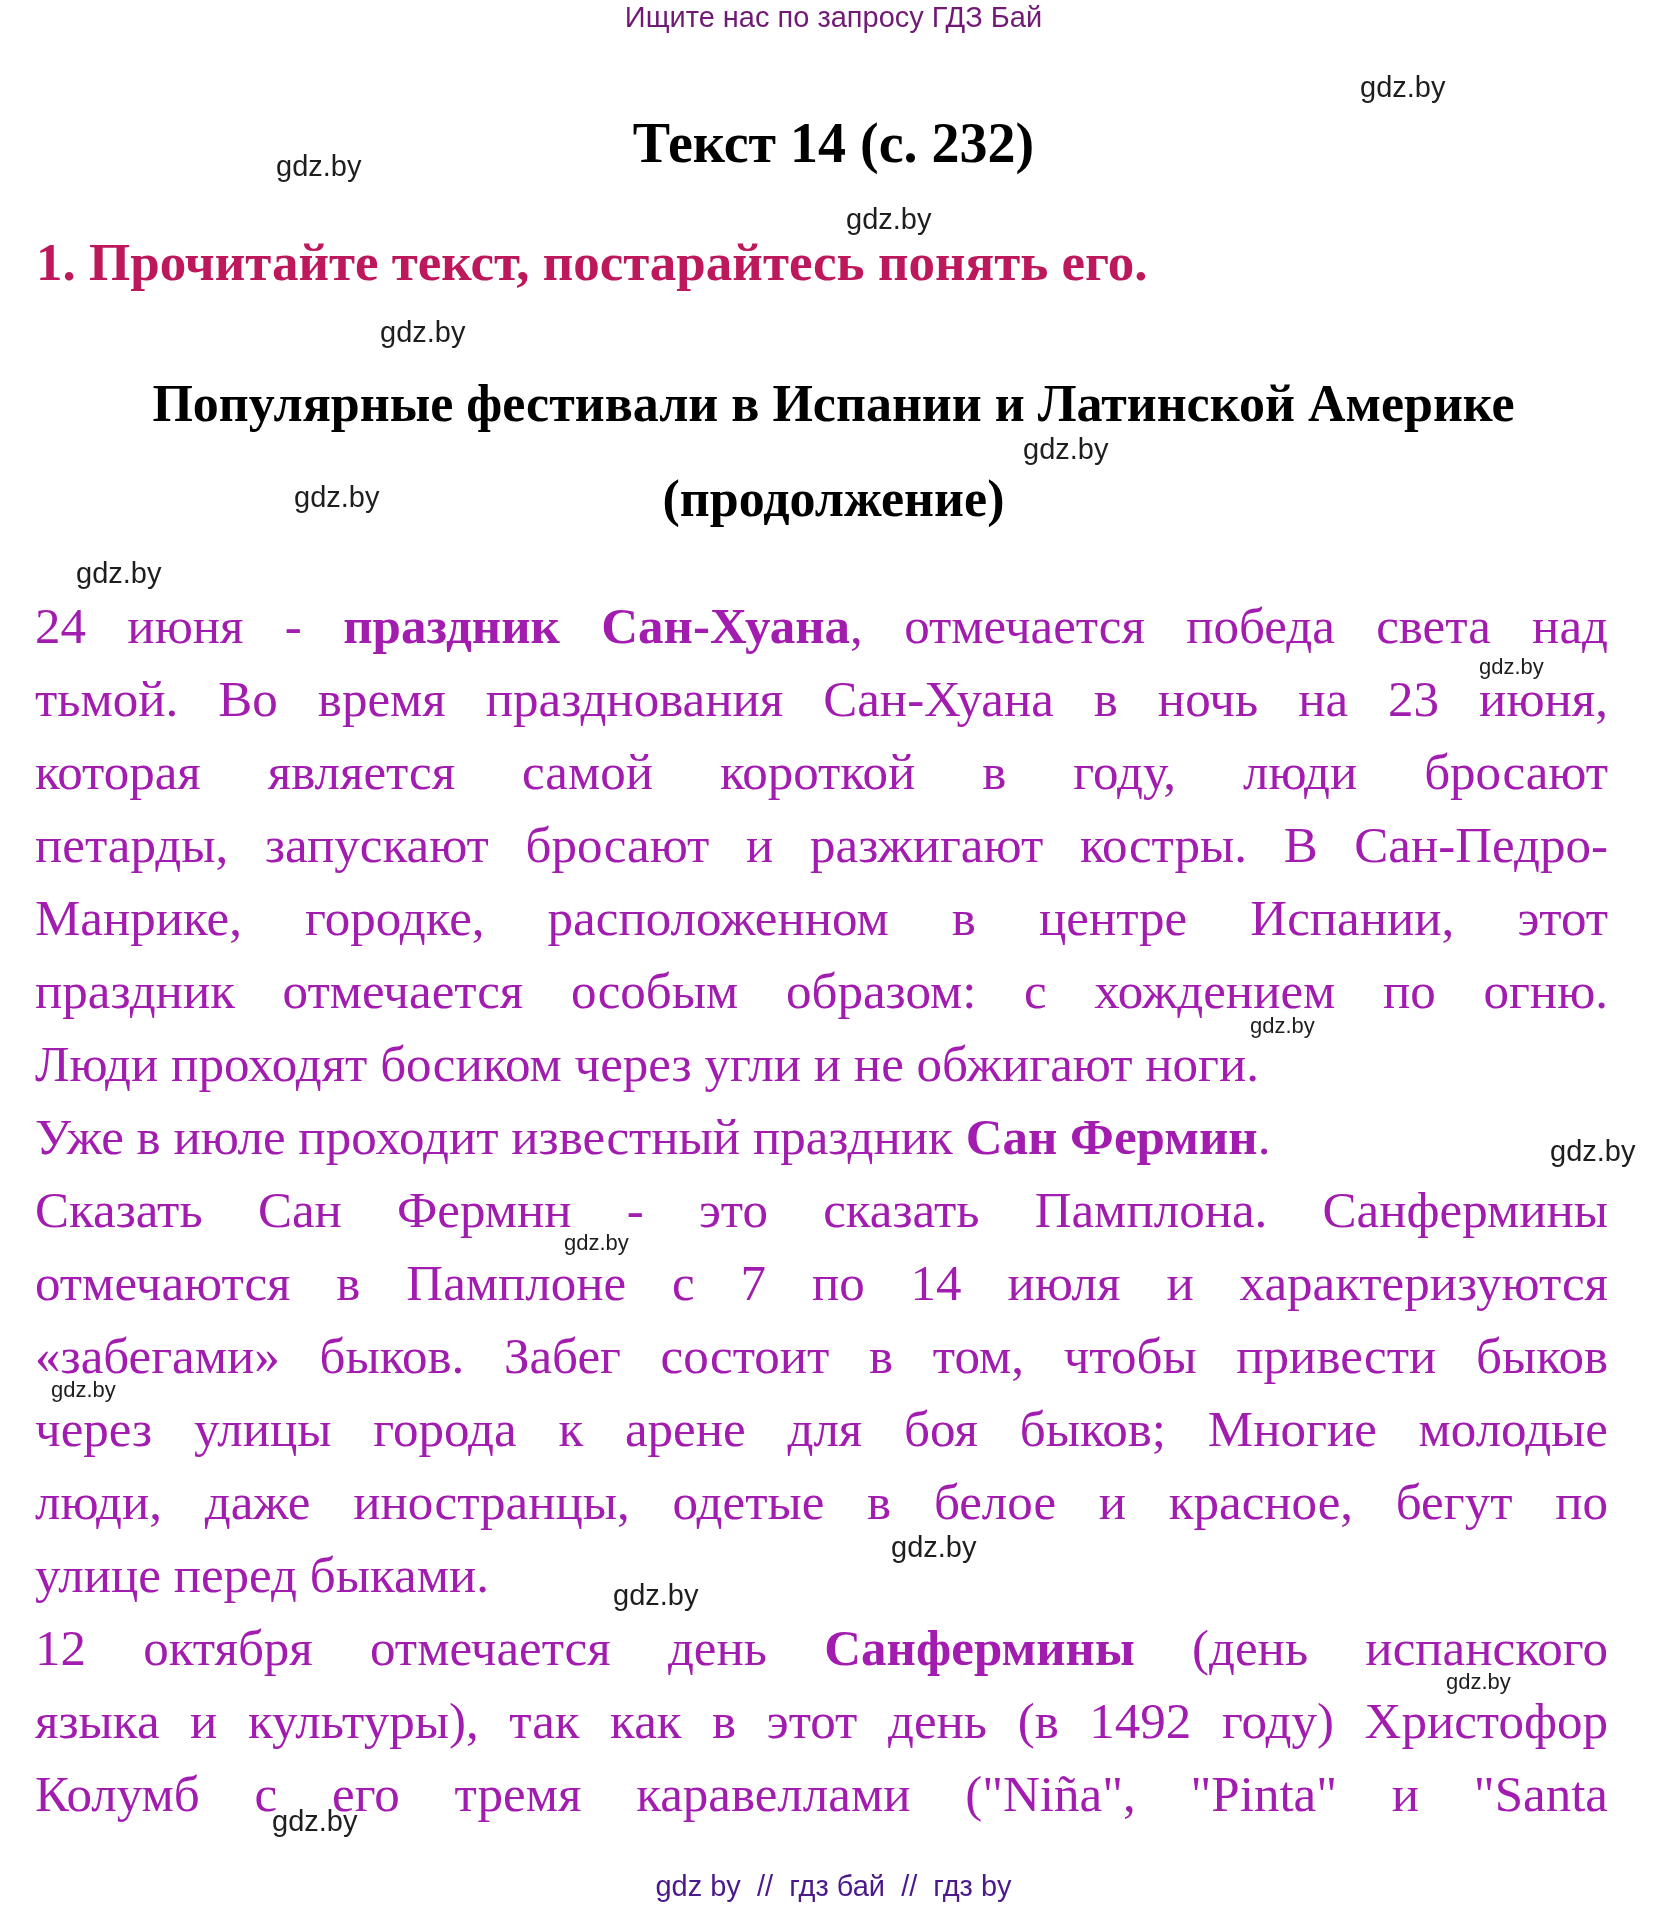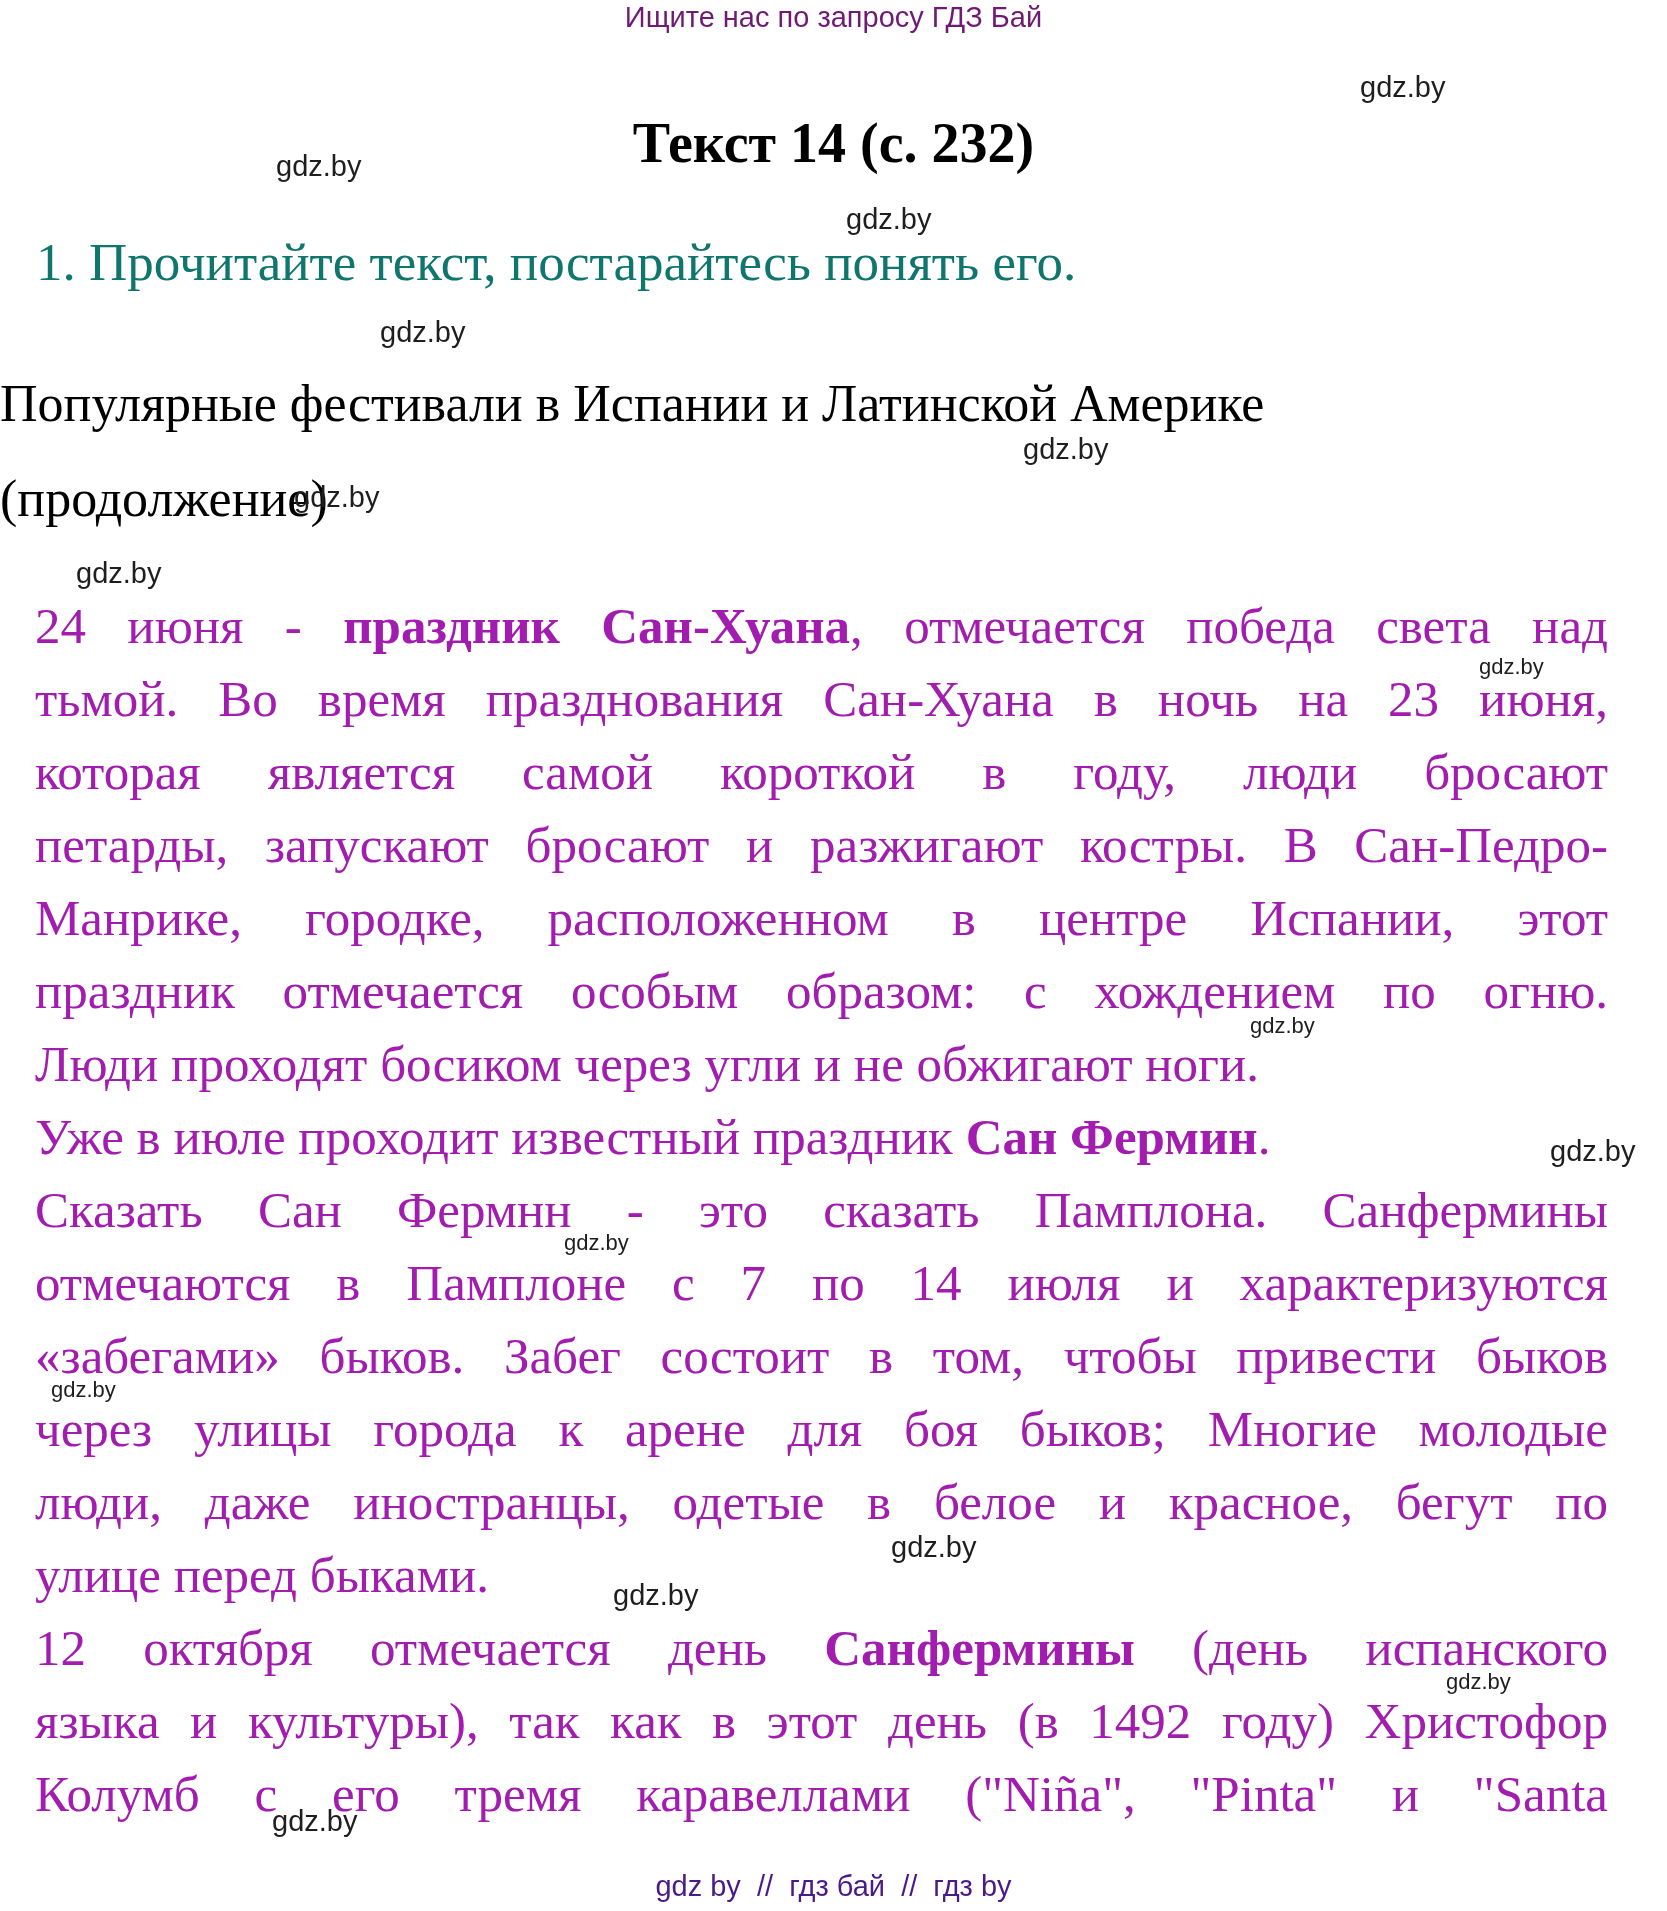--- a/index.html
+++ b/index.html
@@ -8,25 +8,25 @@
     position:absolute; top:0; left:0; width:1667px; text-align:center;
     font-family:"Liberation Sans", sans-serif; font-size:29px; line-height:34px;
     color:#701a75;
   }
   .title {
     position:absolute; top:82px; left:0; width:1667px; text-align:center;
     font-family:"Liberation Serif", serif; font-weight:bold; font-size:56px; line-height:66px; color:#000;margin-top:28px;
   }
   .task {
     position:absolute; top:230px; left:36px; width:1600px;
-    font-family:"Liberation Serif", serif; font-weight:normal; font-size:53px; line-height:64px; color:#0f766e;
+    font-family:"Liberation Serif", serif; font-weight:bold; font-size:53px; line-height:64px; color:#be185d;
   }
   .heading {
-    position:absolute; left:0; width:1667px; text-align:left;
-    font-family:"Liberation Serif", serif; font-weight:normal; font-size:52px; line-height:64px; color:#000;
+    position:absolute; left:0; width:1667px; text-align:center;
+    font-family:"Liberation Serif", serif; font-weight:bold; font-size:52px; line-height:64px; color:#000;
   }
   .heading.l1 { top:372px; }
   .heading.l2 { top:467px; }
   .body-line {
     position:absolute; left:35px; width:1573px;
     font-family:"Liberation Serif", serif; font-size:51px; line-height:60px; color:#a21caf;
     white-space:nowrap; text-align:justify; text-align-last:justify;
   }
   .body-line.last { text-align-last:left; }
   .body-line b { font-weight:bold; }

